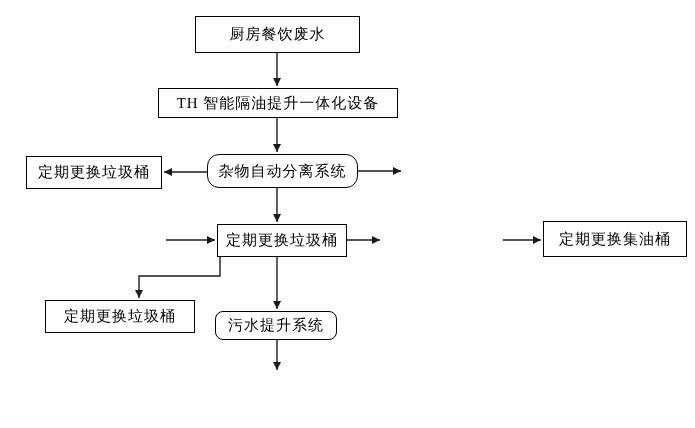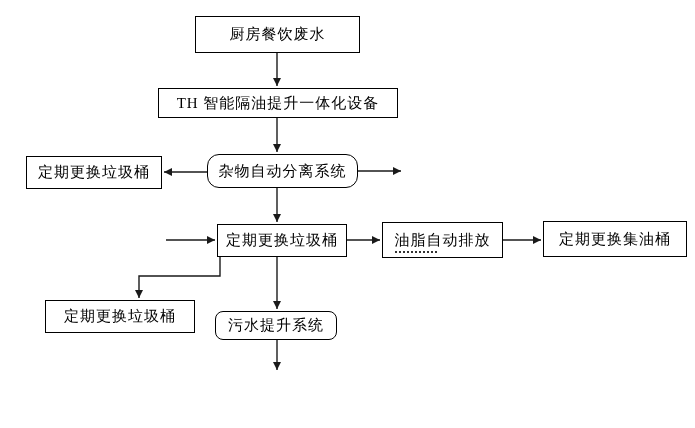--- a/index.html
+++ b/index.html
@@ -78,24 +78,20 @@
   <div class="node" id="n-th">TH 智能隔油提升一体化设备</div>
 
   <div class="node" id="n-debris">杂物自动分离系统</div>
 
   <div class="node" id="n-trash">定期更换垃圾桶</div>
 
 
 
   <div class="node" id="n-oilwater">定期更换垃圾桶</div>
 
-  <div class="node" id="n-grease">
-    <span>油脂自动排放</span>
-    <span class="dots"></span>
-  </div>
 
   <div class="node" id="n-oilbarrel">定期更换集油桶</div>
 
   <div class="node" id="n-sludge">定期更换垃圾桶</div>
 
   <div class="node" id="n-lifting">污水提升系统</div>
 
 
 </div>
 

